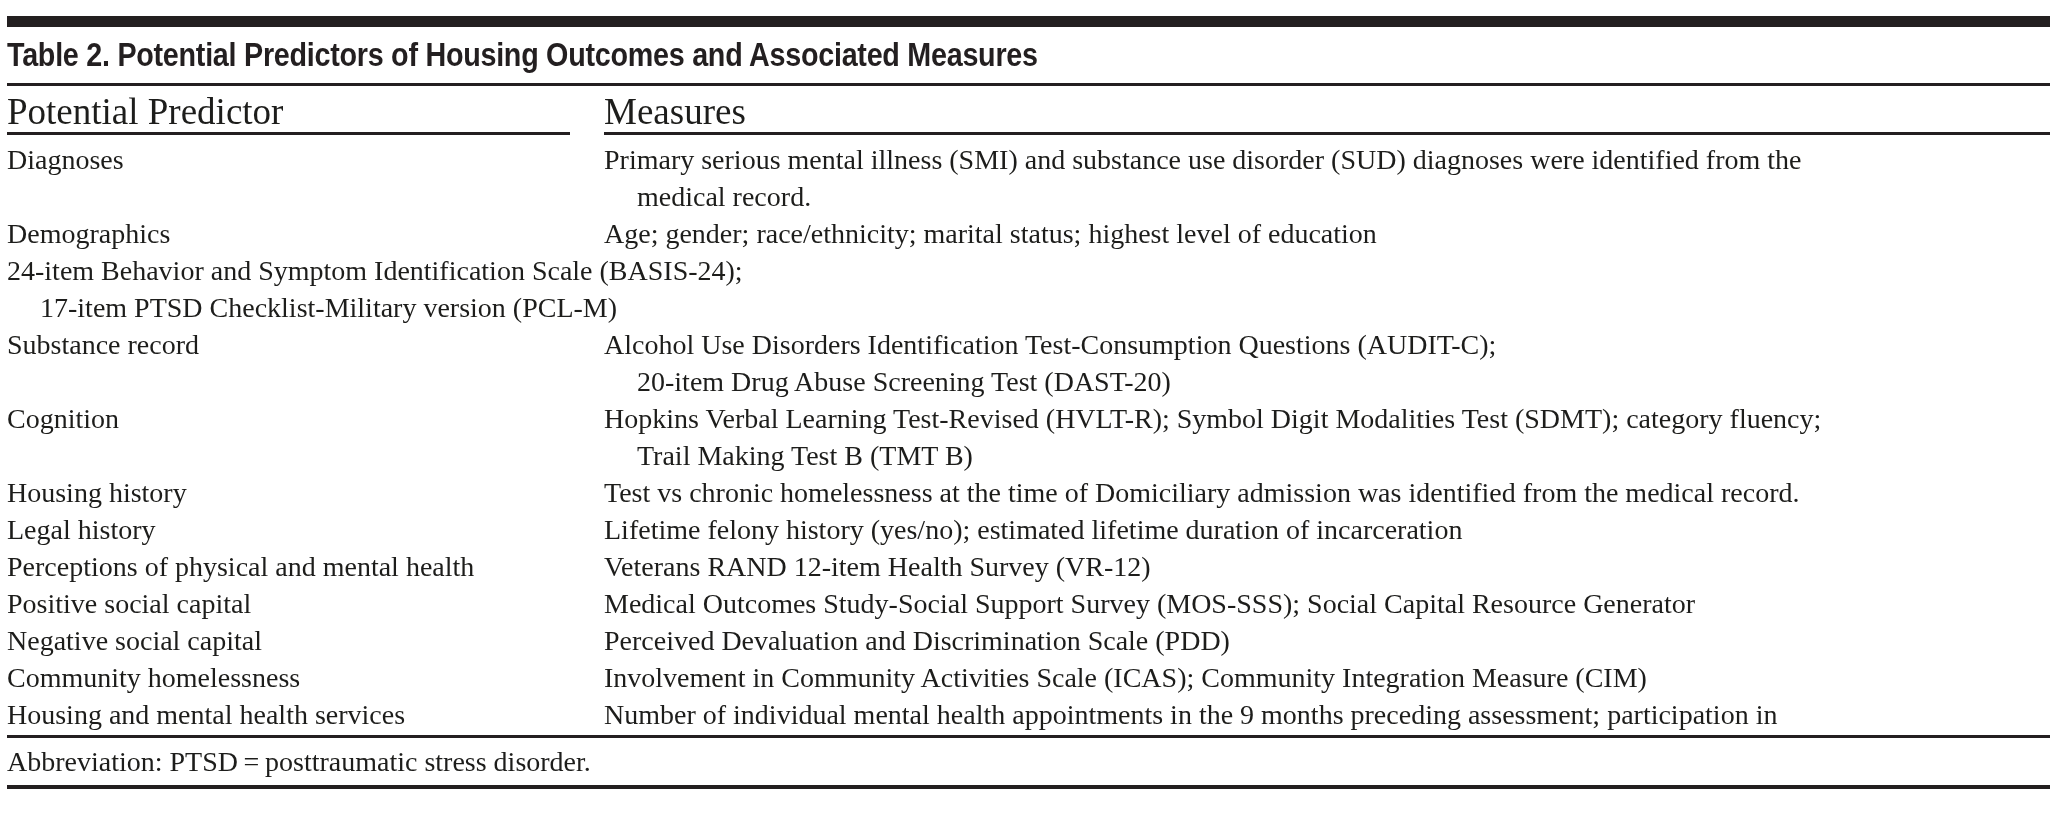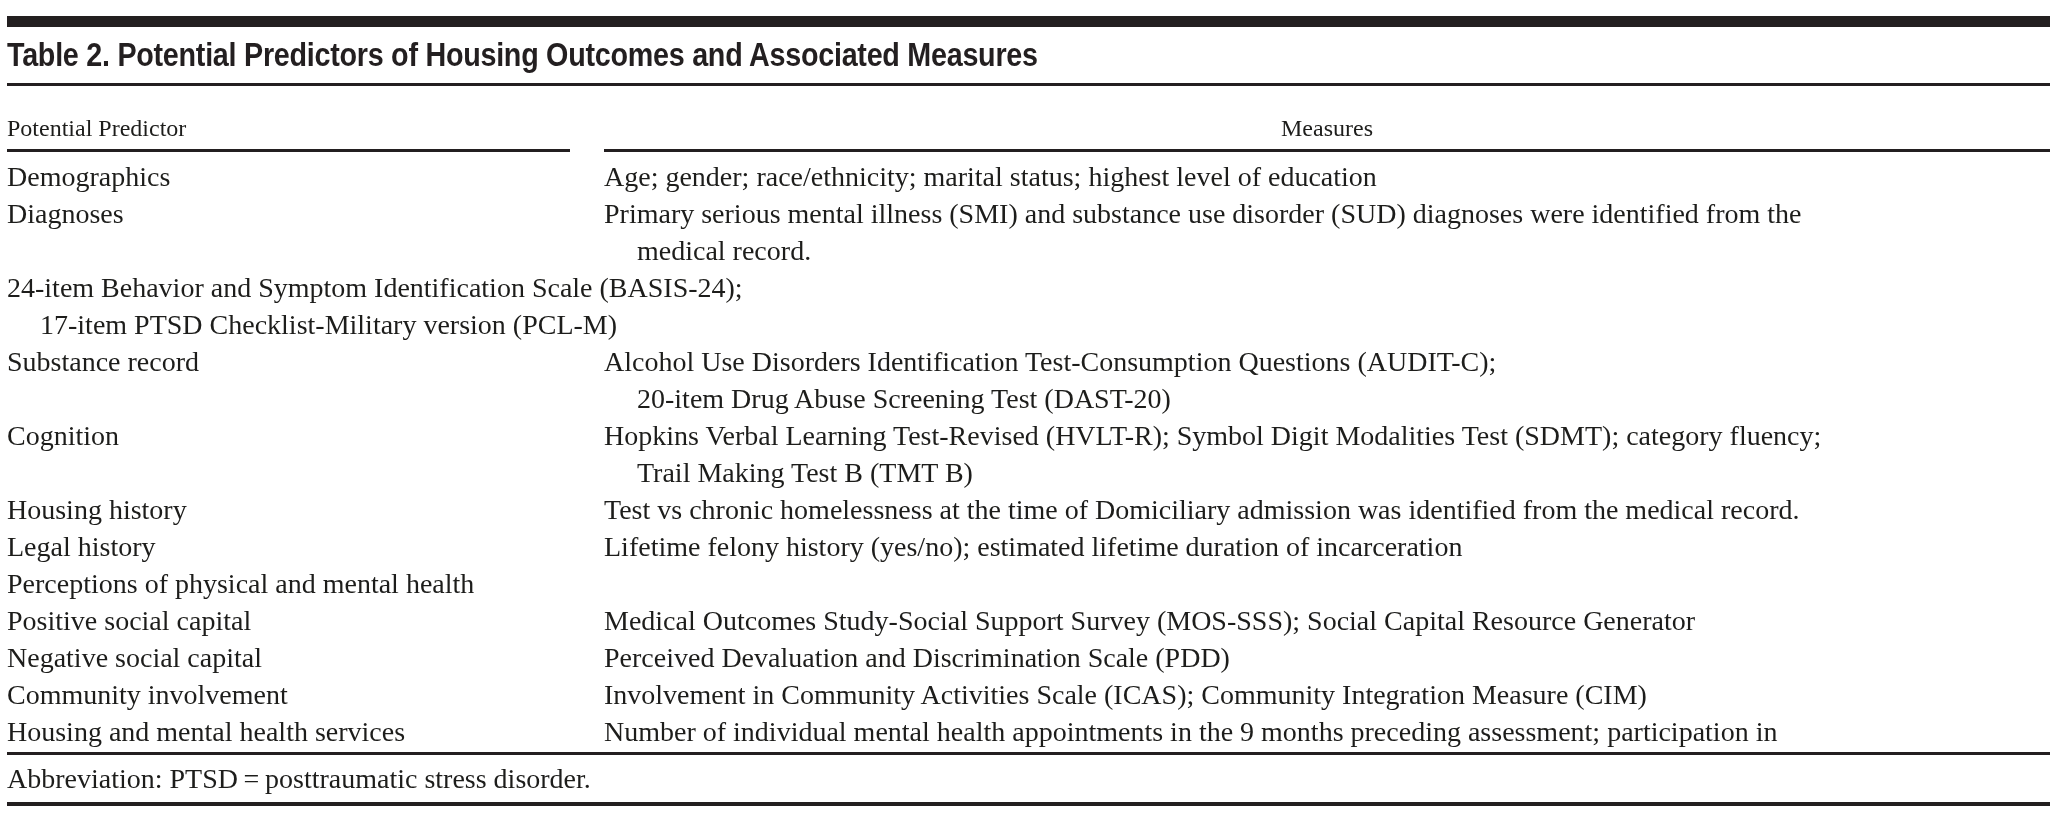--- a/index.html
+++ b/index.html
@@ -29,26 +29,26 @@
     letter-spacing: -0.3px;
     transform: scaleX(0.87);
     transform-origin: 0 50%;
     color: #231f20;
   }
 
   .head-row {
     display: grid;
     grid-template-columns: 563px 1fr;
     column-gap: 34px;
-    padding-top: 24px;
-    font-size: 24px;
+    padding-top: 7px;
+    font-size: 37px;
     line-height: 37px;
   }
   .head-cell { border-bottom: 3px solid #231f20; padding-bottom: 2px; white-space: nowrap; }
-  .head-measures { text-align: center; }
+  .head-measures { text-align: left; }
 
   .tbody {
     padding-top: 6px;
     padding-bottom: 2px;
     border-bottom: 3px solid #231f20;
   }
   .trow {
     display: grid;
     grid-template-columns: 563px 1fr;
     column-gap: 34px;
@@ -78,31 +78,31 @@
     <span class="title-text">Table 2. Potential Predictors of Housing Outcomes and Associated Measures</span>
   </div>
 
   <div class="head-row">
     <div class="head-cell">Potential Predictor</div>
     <div class="head-cell head-measures">Measures</div>
   </div>
 
   <div class="tbody">
   <div class="trow">
-    <div class="cell pred">Demographics</div>
+    <div class="cell pred">Diagnoses</div>
     <div class="cell meas">
-          <div class="measure-line">Age; gender; race/ethnicity; marital status; highest level of education</div>
+          <div class="measure-line">Primary serious mental illness (SMI) and substance use disorder (SUD) diagnoses were identified from the</div>
+          <div class="measure-line cont">medical record.</div>
         </div>
   </div>
 
   <div class="trow">
-    <div class="cell pred">Diagnoses</div>
+    <div class="cell pred">Demographics</div>
     <div class="cell meas">
-          <div class="measure-line">Primary serious mental illness (SMI) and substance use disorder (SUD) diagnoses were identified from the</div>
-          <div class="measure-line cont">medical record.</div>
+          <div class="measure-line">Age; gender; race/ethnicity; marital status; highest level of education</div>
         </div>
   </div>
 
   <div class="trow">
     <div class="cell meas">
           <div class="measure-line">24-item Behavior and Symptom Identification Scale (BASIS-24);</div>
           <div class="measure-line cont">17-item PTSD Checklist-Military version (PCL-M)</div>
         </div>
   </div>
 
@@ -131,38 +131,41 @@
 
   <div class="trow">
     <div class="cell pred">Legal history</div>
     <div class="cell meas">
           <div class="measure-line">Lifetime felony history (yes/no); estimated lifetime duration of incarceration</div>
         </div>
   </div>
 
   <div class="trow">
     <div class="cell pred">Perceptions of physical and mental health</div>
+    <div class="cell meas">
+          <div class="measure-line">Veterans RAND 12-item Health Survey (VR-12)</div>
+        </div>
   </div>
 
   <div class="trow">
     <div class="cell pred">Positive social capital</div>
     <div class="cell meas">
           <div class="measure-line">Medical Outcomes Study-Social Support Survey (MOS-SSS); Social Capital Resource Generator</div>
         </div>
   </div>
 
   <div class="trow">
     <div class="cell pred">Negative social capital</div>
     <div class="cell meas">
           <div class="measure-line">Perceived Devaluation and Discrimination Scale (PDD)</div>
         </div>
   </div>
 
   <div class="trow">
-    <div class="cell pred">Community involvement</div>
+    <div class="cell pred">Community homelessness</div>
     <div class="cell meas">
           <div class="measure-line">Involvement in Community Activities Scale (ICAS); Community Integration Measure (CIM)</div>
         </div>
   </div>
 
   <div class="trow">
     <div class="cell pred">Housing and mental health services</div>
     <div class="cell meas">
           <div class="measure-line">Number of individual mental health appointments in the 9 months preceding assessment; participation in</div>
         </div>

